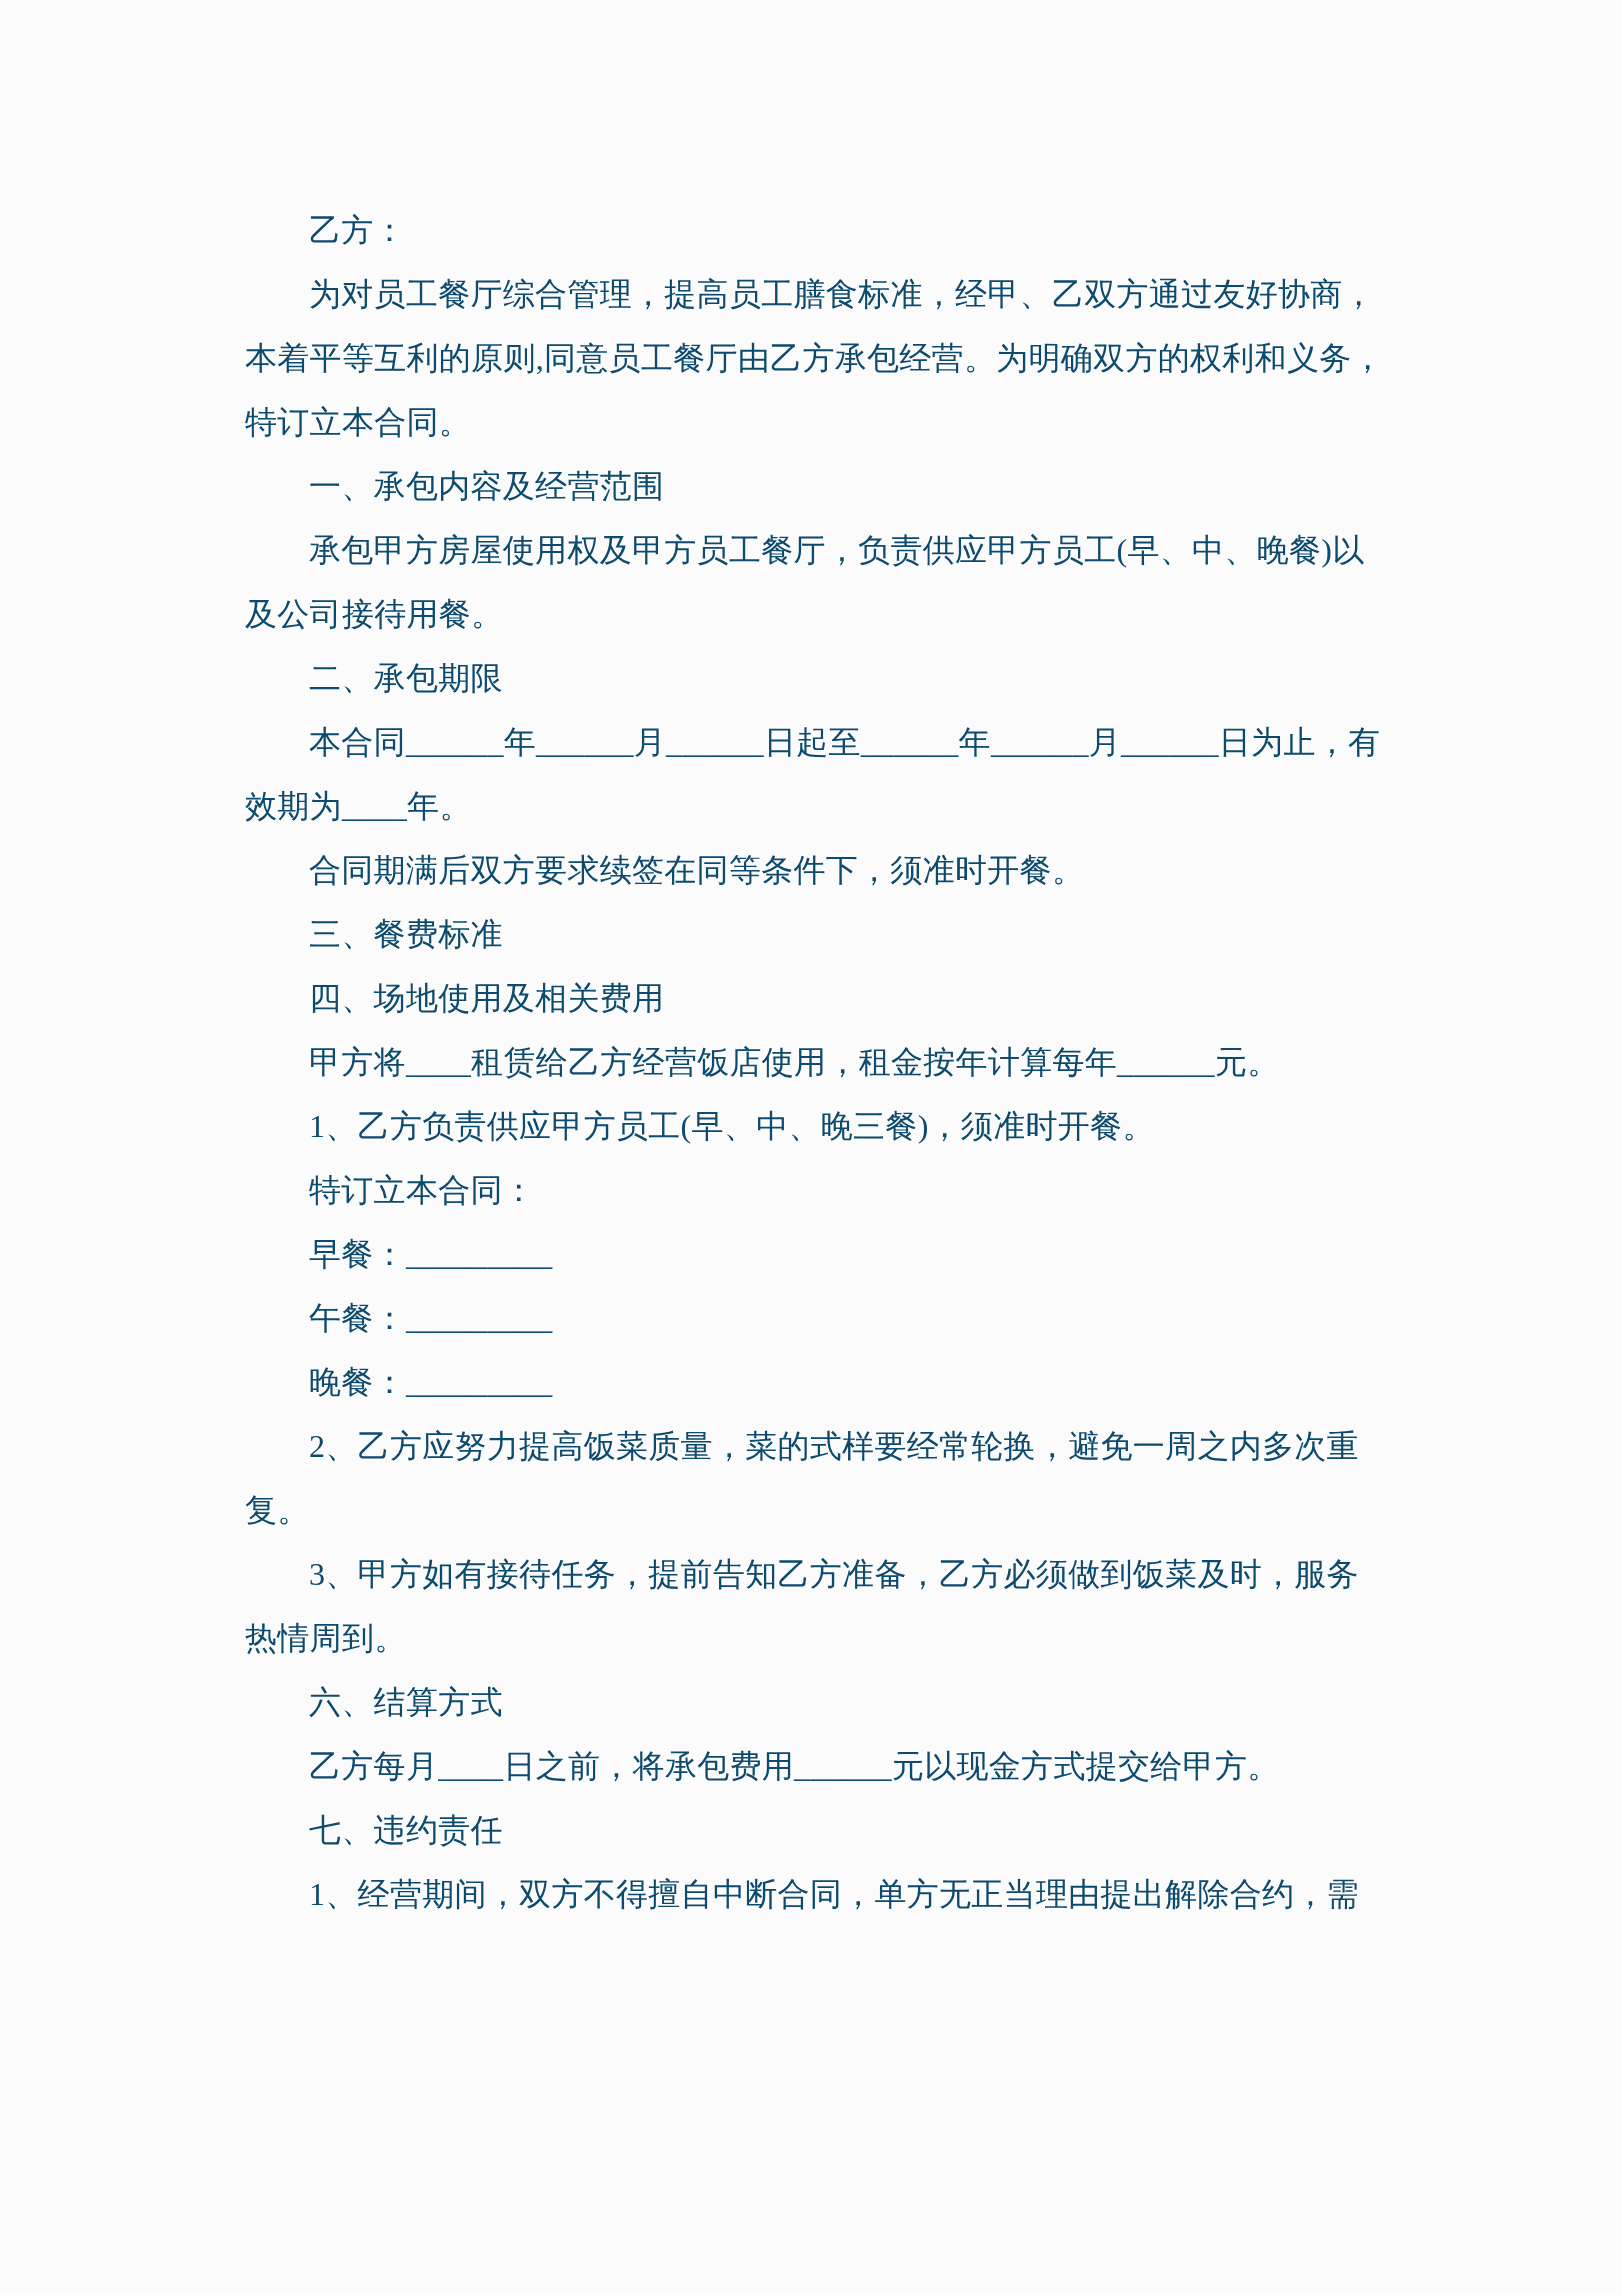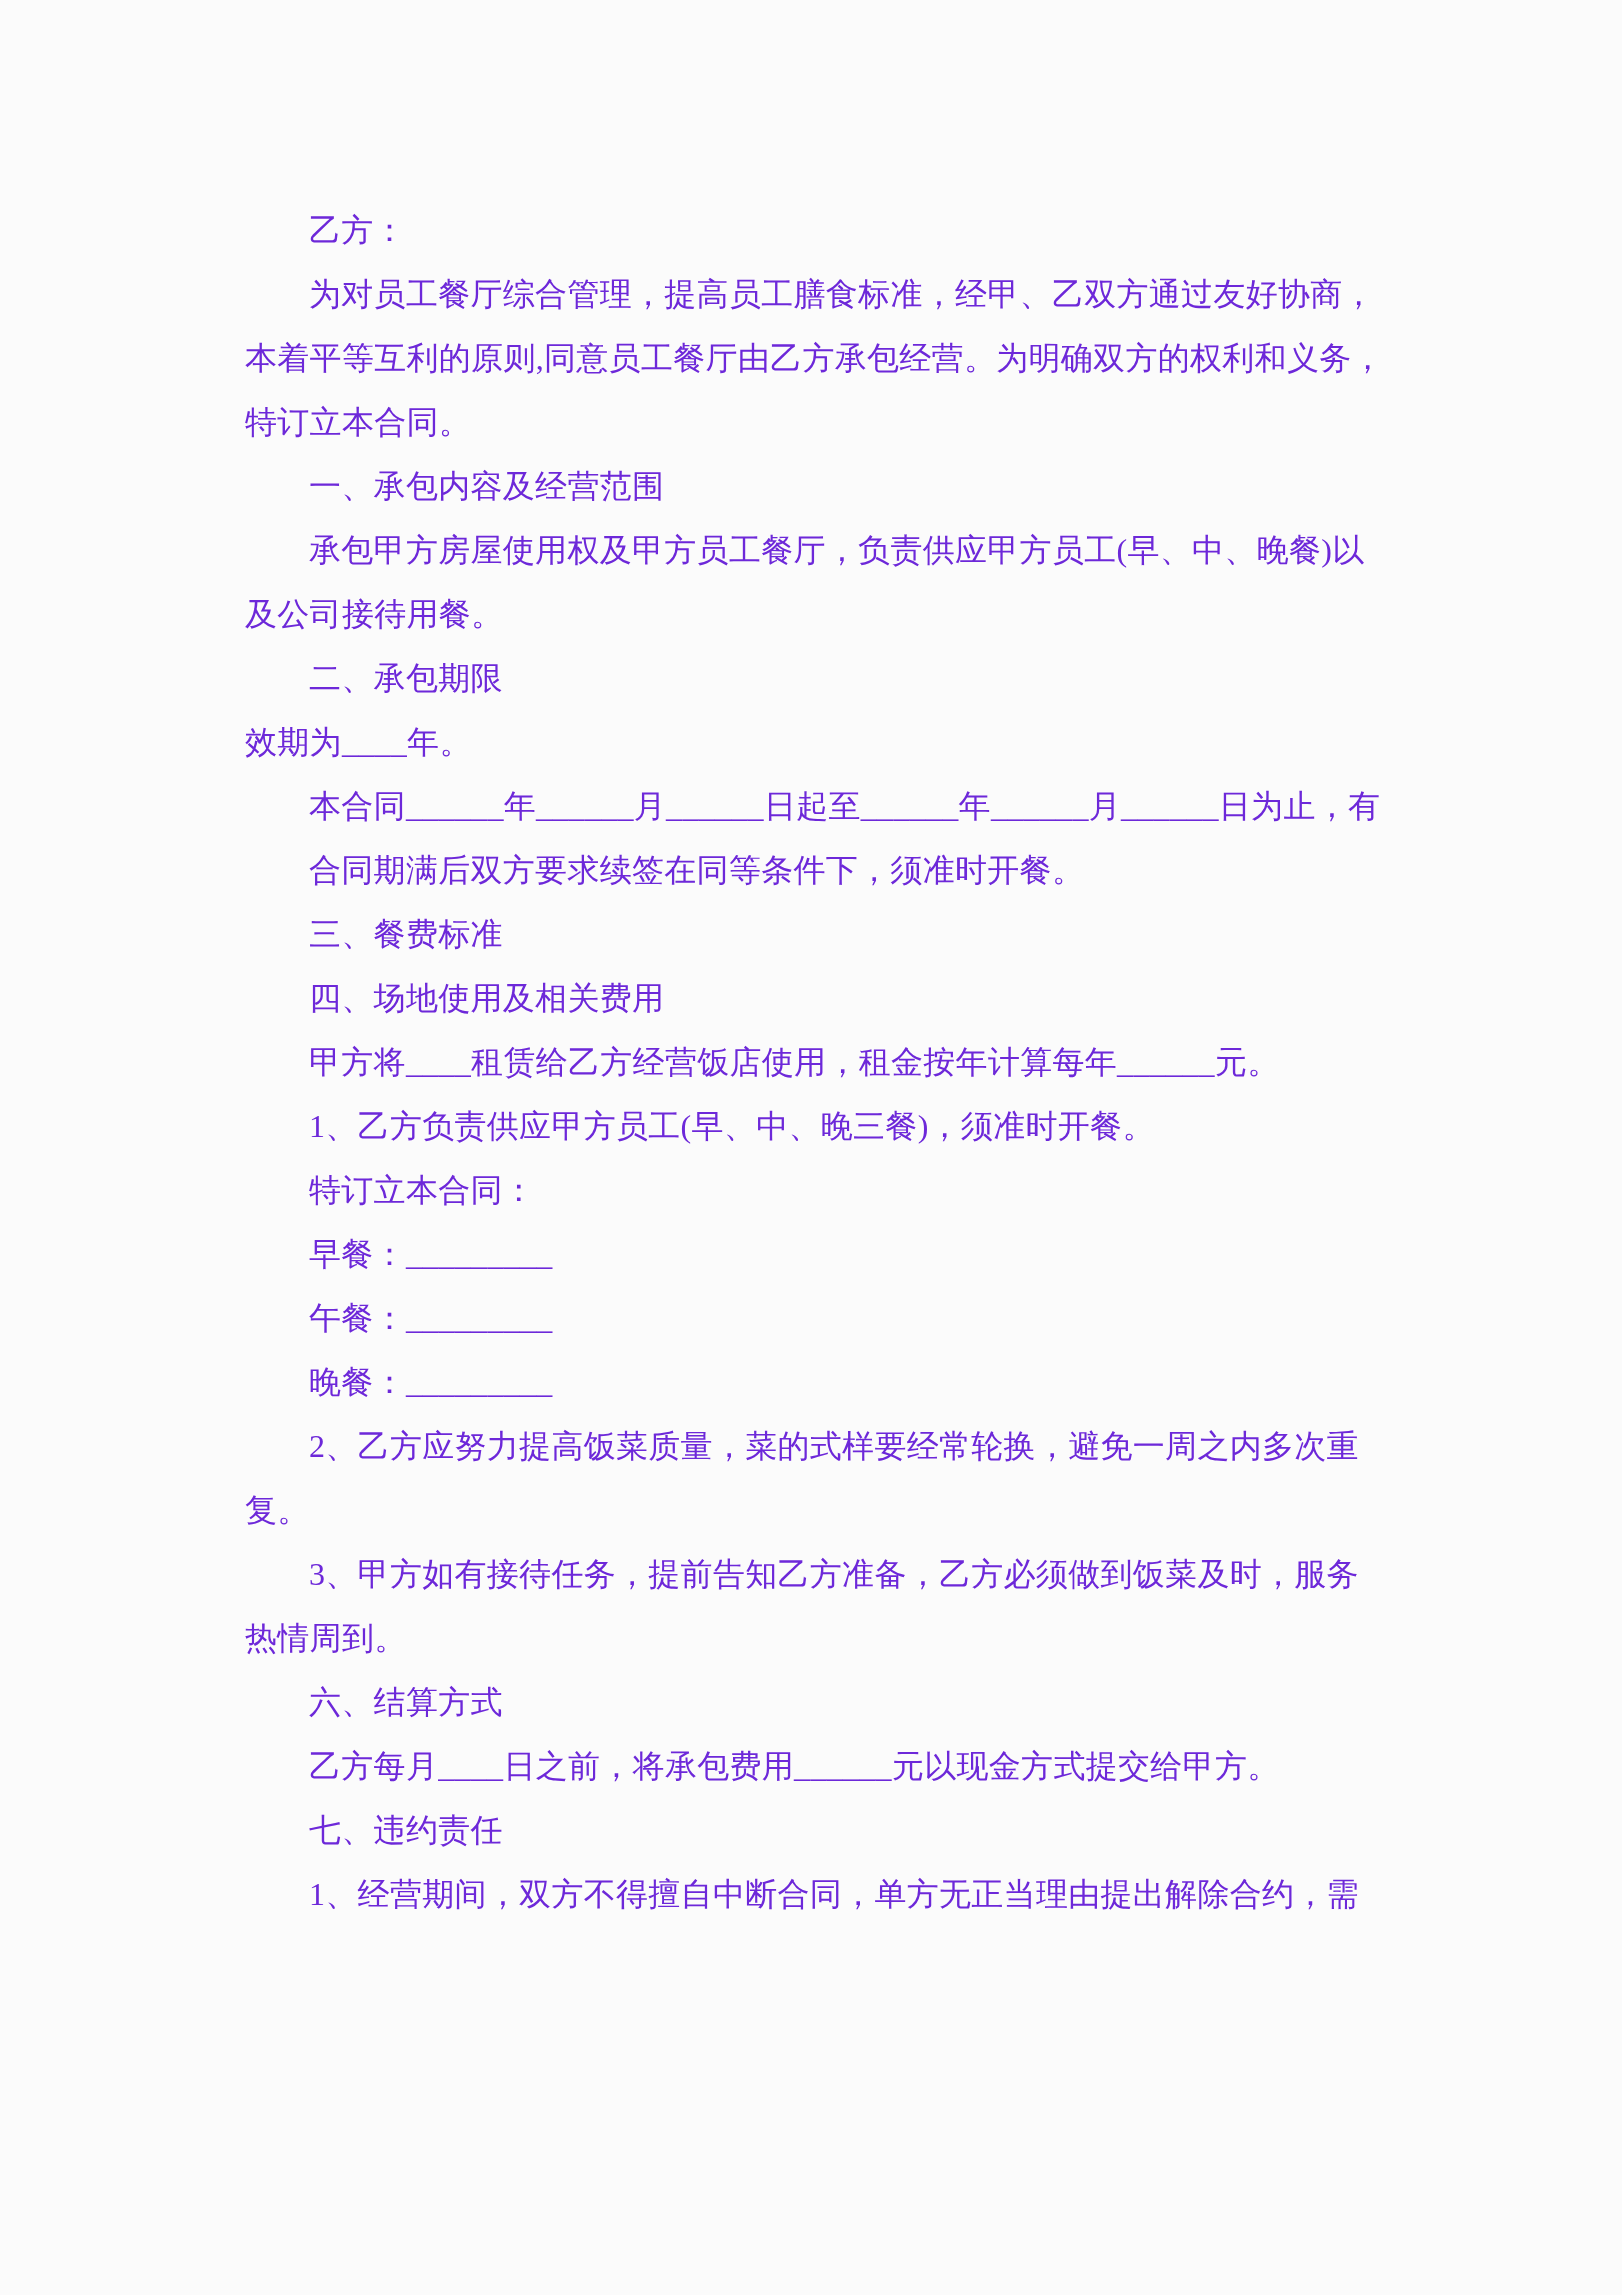--- a/index.html
+++ b/index.html
@@ -28,31 +28,31 @@
     white-space: nowrap;
     letter-spacing: 0.3px;
   }
   .line.indent {
     padding-left: 64px; 
   }
 </style>
 </head>
 <body style="background: rgb(251, 251, 251);">
 
-<div class="doc" id="doc" style="color: #6d28d9;">
+<div class="doc" id="doc" style="color: #0c4a6e;">
     <div class="line indent">乙方：</div>
     <div class="line indent">为对员工餐厅综合管理，提高员工膳食标准，经甲、乙双方通过友好协商，</div>
     <div class="line">本着平等互利的原则,同意员工餐厅由乙方承包经营。为明确双方的权利和义务，</div>
     <div class="line">特订立本合同。</div>
     <div class="line indent">一、承包内容及经营范围</div>
     <div class="line indent">承包甲方房屋使用权及甲方员工餐厅，负责供应甲方员工(早、中、晚餐)以</div>
     <div class="line">及公司接待用餐。</div>
     <div class="line indent">二、承包期限</div>
+    <div class="line indent">本合同______年______月______日起至______年______月______日为止，有</div>
     <div class="line">效期为____年。</div>
-    <div class="line indent">本合同______年______月______日起至______年______月______日为止，有</div>
     <div class="line indent">合同期满后双方要求续签在同等条件下，须准时开餐。</div>
     <div class="line indent">三、餐费标准</div>
     <div class="line indent">四、场地使用及相关费用</div>
     <div class="line indent">甲方将____租赁给乙方经营饭店使用，租金按年计算每年______元。</div>
     <div class="line indent">1、乙方负责供应甲方员工(早、中、晚三餐)，须准时开餐。</div>
     <div class="line indent">特订立本合同：</div>
     <div class="line indent">早餐：_________</div>
     <div class="line indent">午餐：_________</div>
     <div class="line indent">晚餐：_________</div>
     <div class="line indent">2、乙方应努力提高饭菜质量，菜的式样要经常轮换，避免一周之内多次重</div>

